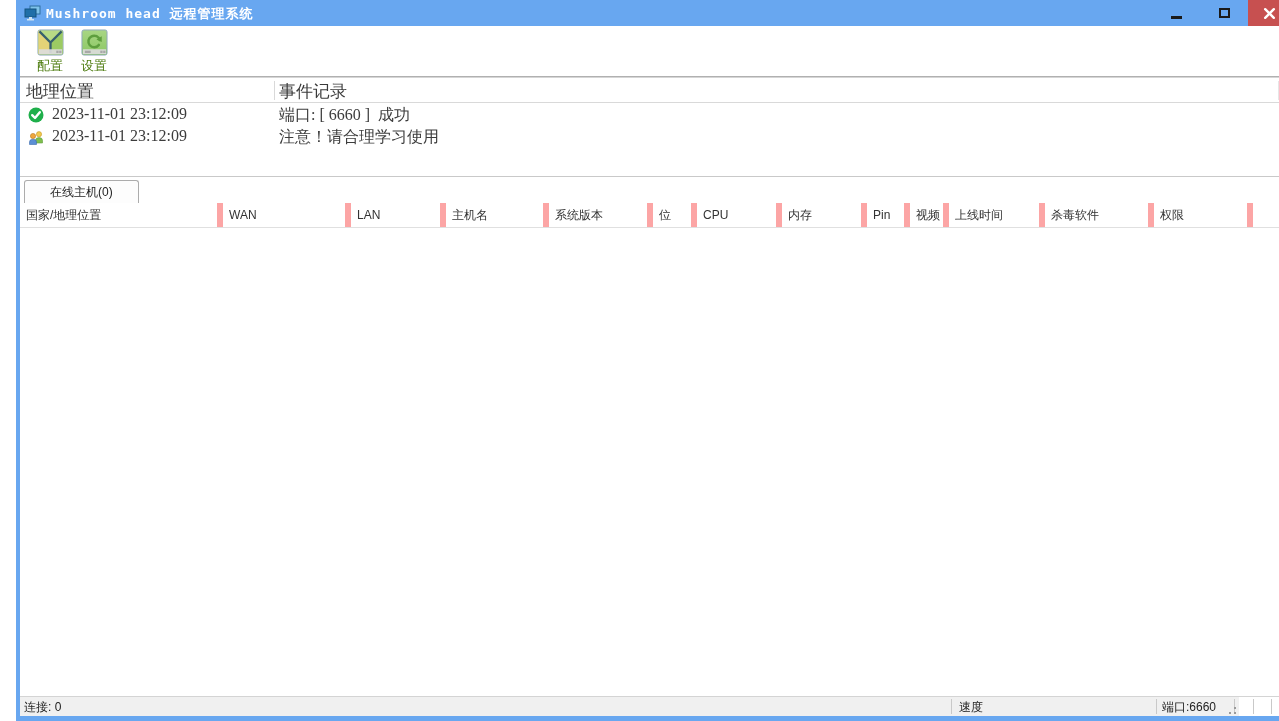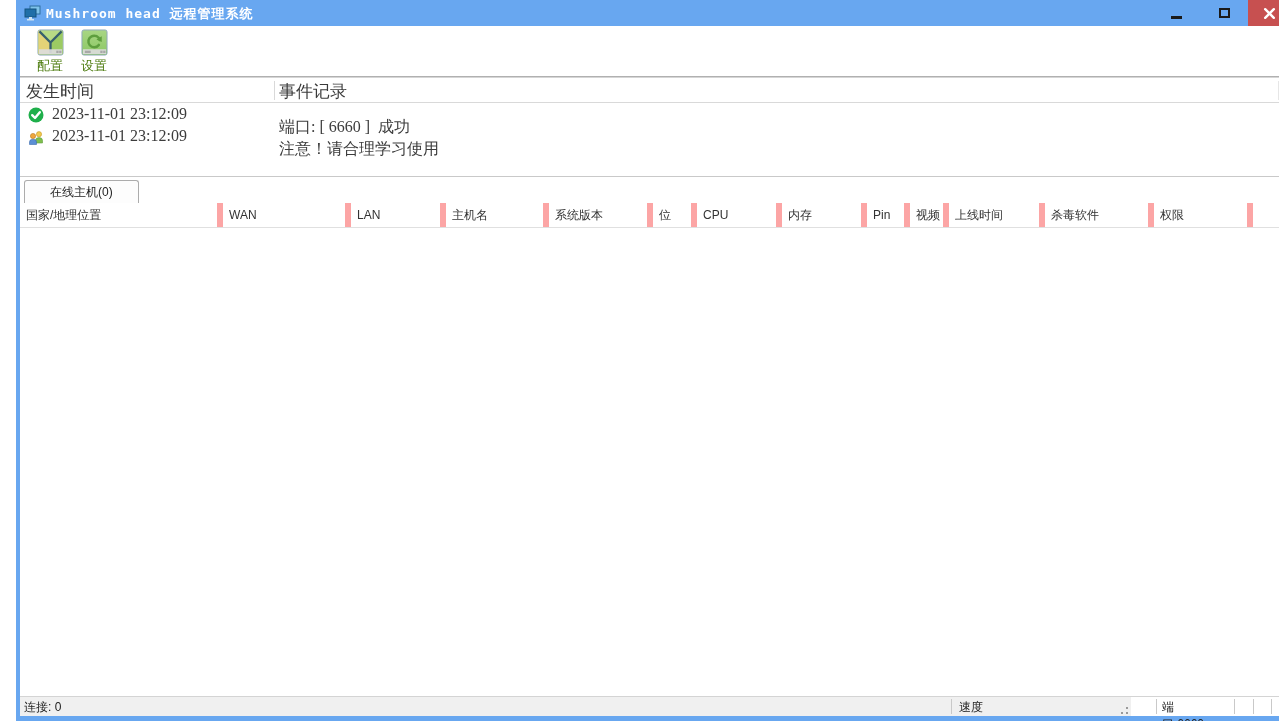--- a/index.html
+++ b/index.html
@@ -39,40 +39,40 @@
                   font-family:"Liberation Serif","DejaVu Serif",serif; font-size:17px; color:#3A3A3A; }
   .ev-col1 { position:absolute; left:6px; top:2px; }
   .ev-col2 { position:absolute; left:259px; top:2px; }
   .ev-divider { position:absolute; left:254px; top:3px; width:1px; height:19px; background:#D9D9D9; }
   .ev-divider2 { position:absolute; left:1258px; top:3px; width:1px; height:19px; background:#E6E6E6; }
   .event-rows { position:absolute; left:4px; top:104px; width:1271px; }
   .event-row { position:relative; height:22px;
                font-family:"Liberation Serif","DejaVu Serif",serif; font-size:16px; color:#3C3C3C; }
   .event-row .ev-icon { position:absolute; left:8px; top:3px; width:16px; height:16px; }
   .event-row .ev-time { position:absolute; left:32px; top:1px; white-space:pre; }
-  .event-row .ev-msg  { position:absolute; left:259px; top:1px; white-space:pre;margin-top:12px; }
+  .event-row .ev-msg  { position:absolute; left:259px; top:1px; white-space:pre; }
 
   .sep2 { position:absolute; left:4px; top:176px; width:1271px; height:1px; background:#C9C9C9; }
 
   
   .tabstrip { position:absolute; left:4px; top:177px; width:1271px; height:26px; background:#fff; }
   .tab { position:absolute; left:4px; top:3px; height:23px; padding:0 25px; background:#FDFDFD;
          border:1px solid #ACACAC; border-bottom:none; border-radius:3px 3px 0 0;
          font-size:12px; color:#222; display:flex; align-items:center; }
 
   
   .host-header { position:absolute; left:4px; top:203px; width:1271px; height:25px; background:#fff;
                  border-bottom:1px solid #E0E0E0; }
   .hh-cell { position:absolute; top:0; height:24px; line-height:24px; padding-left:6px;
              font-size:12px; color:#333; border-right:6px solid #fca5a5; overflow:hidden; white-space:nowrap; }
   .host-body { position:absolute; left:4px; top:228px; width:1271px; height:468px; background:#fff; }
 
   
   .status-sep { position:absolute; left:4px; top:696px; width:1271px; height:1px; background:#D4D4D4; }
-  .statusbar { position:absolute; left:4px; top:697px; width:1111px; height:19px; background:#F0F0F0;
+  .statusbar { position:absolute; left:4px; top:697px; width:1219px; height:19px; background:#F0F0F0;
                font-size:12px; color:#222; }
   .sb-text { position:absolute; top:2px; }
   .sb-conn { left:4px; } .sb-speed { left:939px; } .sb-port { left:1142px; }
   .sb-div { position:absolute; top:2px; width:1px; height:15px; background:#C9C9C9; }
   .sb-grip { position:absolute; right:3px; bottom:2px; width:12px; height:12px; }
   .sb-grip i { position:absolute; width:2px; height:2px; background:#9A9A9A; }
 </style>
 </head>
 <body>
 
@@ -131,21 +131,21 @@
         <rect x="4" y="22.5" width="6" height="2.4" fill="#A8A8A8"></rect>
         <rect x="20" y="22.5" width="2.4" height="2.4" fill="#A8A8A8"></rect>
         <rect x="23" y="22.5" width="2.4" height="2.4" fill="#A8A8A8"></rect>
       </svg>
       <span class="tlabel">设置</span>
     </div>
   </div>
   <div class="toolbar-sep"></div>
 
   <div class="event-header">
-    <span class="ev-col1">发生时间</span>
+    <span class="ev-col1">地理位置</span>
     <div class="ev-divider"></div>
     <span class="ev-col2">事件记录</span>
     <div class="ev-divider2"></div>
   </div>
   <div class="event-rows">
     <div class="event-row">
       <svg class="ev-icon" viewBox="0 0 16 16">
         <circle cx="8" cy="8" r="7.5" fill="#1FAF4B"></circle>
         <path d="M4.2,8.2 L7,11 L11.8,5.2" stroke="#fff" stroke-width="2.4" fill="none" stroke-linecap="round" stroke-linejoin="round"></path>
       </svg>

